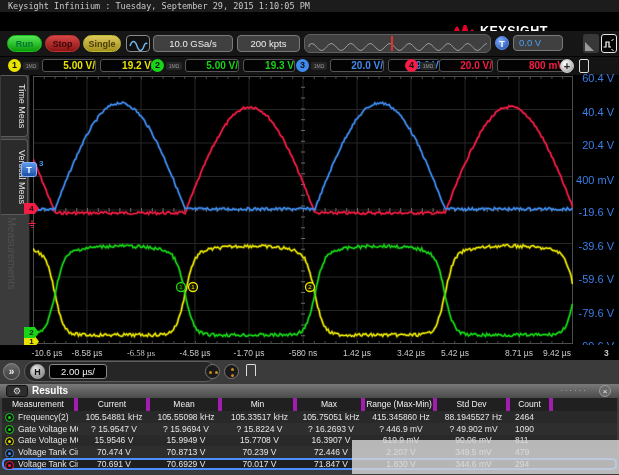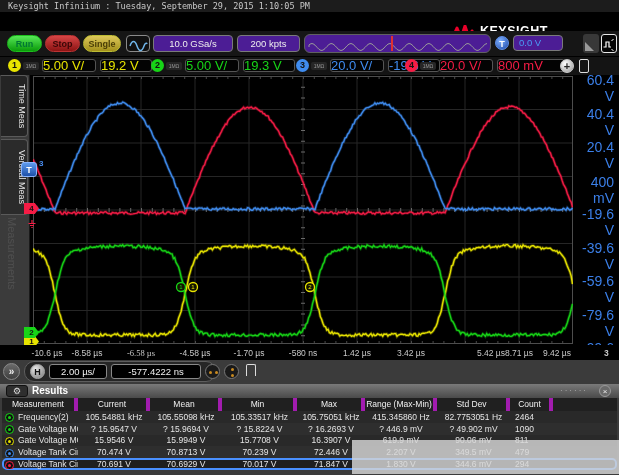--- a/index.html
+++ b/index.html
@@ -11,40 +11,40 @@
             font:8.5px "DejaVu Sans Mono",monospace;line-height:12px;padding-left:8px;box-sizing:border-box;}
   
   .logobar{left:0;top:12px;width:619px;height:19px;background:#000;}
   .logo{left:452px;top:13px;display:flex;align-items:flex-start;}
   .brand{color:#fff;font-weight:bold;font-size:12.5px;letter-spacing:.5px;line-height:12px;}
   .brandsub{color:#9a9a9a;font-size:5.5px;letter-spacing:1.6px;line-height:6px;}
   
   .toolbar{left:0;top:31px;width:619px;height:26px;background:#161616;border-bottom:1px solid #000;box-sizing:border-box;}
   .pill{position:absolute;top:4px;height:17px;border-radius:9px;font-size:9px;font-weight:bold;
         text-align:center;line-height:17px;box-sizing:border-box;}
-  .fld{position:absolute;background:#4c1d95;border:1px solid #7a7a7a;border-radius:4px;color:#eee;
+  .fld{position:absolute;background:#404040;border:1px solid #7a7a7a;border-radius:4px;color:#eee;
        font-size:9.5px;text-align:center;box-sizing:border-box;}
   .tool-icon-btn{position:absolute;background:#101010;border:1px solid #8a8a8a;border-radius:4px;box-sizing:border-box;}
   
   .chanbar{left:0;top:57px;width:619px;height:18px;background:#141414;}
   .chbadge{position:absolute;top:2px;width:13px;height:13px;border-radius:50%;color:#111;
            font-size:9px;font-weight:bold;text-align:center;line-height:13px;}
   .chchip{position:absolute;top:5px;width:16px;height:8px;background:#262626;border-radius:2px;color:#999;
           font-size:5px;text-align:center;line-height:8px;}
   .chfld{position:absolute;top:2px;height:13px;background:#030303;border:1px solid #555;border-radius:3px;
-         font-size:13px;font-weight:normal;text-align:left;line-height:12px;box-sizing:border-box;}
+         font-size:10px;font-weight:bold;text-align:right;line-height:12px;box-sizing:border-box;}
   
   .sidebar{left:0;top:75px;width:30px;height:285px;background:#3b3b3b;border-right:1px solid #1a1a1a;box-sizing:border-box;}
   .vtab{position:absolute;left:1px;width:27px;background:#2b2b2b;border:1px solid #5a5a5a;border-left:none;
         border-radius:0 4px 4px 0;color:#e8e8e8;font-size:9px;writing-mode:vertical-rl;
         text-align:center;box-sizing:border-box;}
   .meas-ghost{position:absolute;left:6px;top:142px;color:rgba(255,255,255,.10);font-size:11px;writing-mode:vertical-rl;}
   
   .plotwrap{left:30px;top:75px;width:545px;height:270px;background:#000;}
-  .rightlabels span{position:absolute;left:576px;width:38px;text-align:right;color:#3b7fe8;font-size:14px;}
+  .rightlabels span{position:absolute;left:576px;width:38px;text-align:right;color:#3b7fe8;font-size:11px;}
   
   .timebar{left:0;top:345px;width:619px;height:15px;background:#000;}
   .timebar span{position:absolute;top:3px;color:#c9c9c9;font-size:8.5px;transform:translateX(-50%);white-space:nowrap;}
   .axis-ch{position:absolute;left:604px;top:3px;color:#3b7fe8;font-size:9px;font-weight:bold;}
   
   .trig-box{left:21px;top:162px;width:16px;height:15px;background:linear-gradient(#5e9bed,#1d4fa8);
             border:1px solid #8ab4ff;border-radius:3px;color:#fff;font-size:9px;font-weight:bold;
             text-align:center;line-height:14px;box-sizing:border-box;}
   .trig-ch{left:39px;top:159px;color:#4a8df0;font-size:8px;font-weight:bold;}
   .reftag{position:absolute;width:15px;height:11px;color:#111;font-size:8px;font-weight:bold;text-align:center;
@@ -237,31 +237,30 @@
   <div class="abs timebar" id="timebar">
     <span class="axis-ch" style="transform:none;">3</span>
   <span style="left:47px;">-10.6 µs</span>
       <span style="left:87px;">-8.58 µs</span>
       <span style="left:141px;font-family:Liberation Serif, serif;">-6.58 µs</span>
       <span style="left:195px;">-4.58 µs</span>
       <span style="left:249px;">-1.70 µs</span>
       <span style="left:303px;">-580 ns</span>
       <span style="left:357px;">1.42 µs</span>
       <span style="left:411px;">3.42 µs</span>
-      <span style="left:491px;">5.42 µs</span>
+      <span style="left:455px;">5.42 µs</span>
       <span style="left:519px;">8.71 µs</span>
       <span style="left:557px;">9.42 µs</span>
     </div>
 
   <div class="abs hbar">
     <div class="circle-btn" style="left:3px;top:3px;width:17px;height:17px;background:linear-gradient(#6a6a6a,#3f3f3f);border:1px solid #8a8a8a;color:#eee;font-size:10px;font-weight:bold;line-height:16px;">»</div>
     <div class="abs hcluster"></div>
     <div class="circle-btn" style="left:30px;top:4px;width:15px;height:15px;background:radial-gradient(circle at 35% 30%,#e8e8e8,#777);border:1px solid #aaa;color:#111;font-size:9px;font-weight:bold;line-height:15px;">H</div>
     <div class="hfld" style="left:49px;width:58px;">2.00 µs/</div>
-    <div class="hfld" style="left:111px;width:90px;">-577.4222 ns</div>
     <div class="circle-btn" style="left:205px;top:4px;width:15px;height:15px;background:#1a1a1a;border:1px solid #777;">
       <span style="position:absolute;left:3px;top:6px;width:3px;height:3px;border-radius:50%;background:#c88a20;"></span>
       <span style="position:absolute;left:8.5px;top:6px;width:3px;height:3px;border-radius:50%;background:#c88a20;"></span>
     </div>
     <div class="circle-btn" style="left:224px;top:4px;width:15px;height:15px;background:#1a1a1a;border:1px solid #777;">
       <span style="position:absolute;left:6px;top:3px;width:3px;height:3px;border-radius:50%;background:#c88a20;"></span>
       <span style="position:absolute;left:6px;top:8.5px;width:3px;height:3px;border-radius:50%;background:#c88a20;"></span>
     </div>
     <span style="position:absolute;left:246px;top:4px;width:8px;height:11px;border:1.3px solid #ddd;border-bottom:none;border-radius:2px 2px 0 0;display:block;"></span>
   </div>
@@ -288,21 +287,21 @@
     <div id="resRows">
         <div class="grid-row res-row" style="top:27px;">
           <div class="cell name"><span class="chdot" style="border-color:#17d517;color:#17d517;">
               <i></i>
             </span>Frequency(2)</div>
           <div class="cell">105.54881 kHz</div>
           <div class="cell">105.55098 kHz</div>
           <div class="cell">105.33517 kHz</div>
           <div class="cell">105.75051 kHz</div>
           <div class="cell">415.345860 Hz</div>
-          <div class="cell">82.7753051 Hz</div>
+          <div class="cell">88.1945527 Hz</div>
           <div class="cell count">2464</div>
           <div class="cell"></div>
         </div>
         <div class="grid-row res-row" style="top:38.8px;">
           <div class="cell name"><span class="chdot" style="border-color:#17d517;color:#17d517;">
               <i></i>
             </span>Gate Voltage MC</div>
           <div class="cell">? 15.9547 V</div>
           <div class="cell">? 15.9694 V</div>
           <div class="cell">? 15.8224 V</div>

